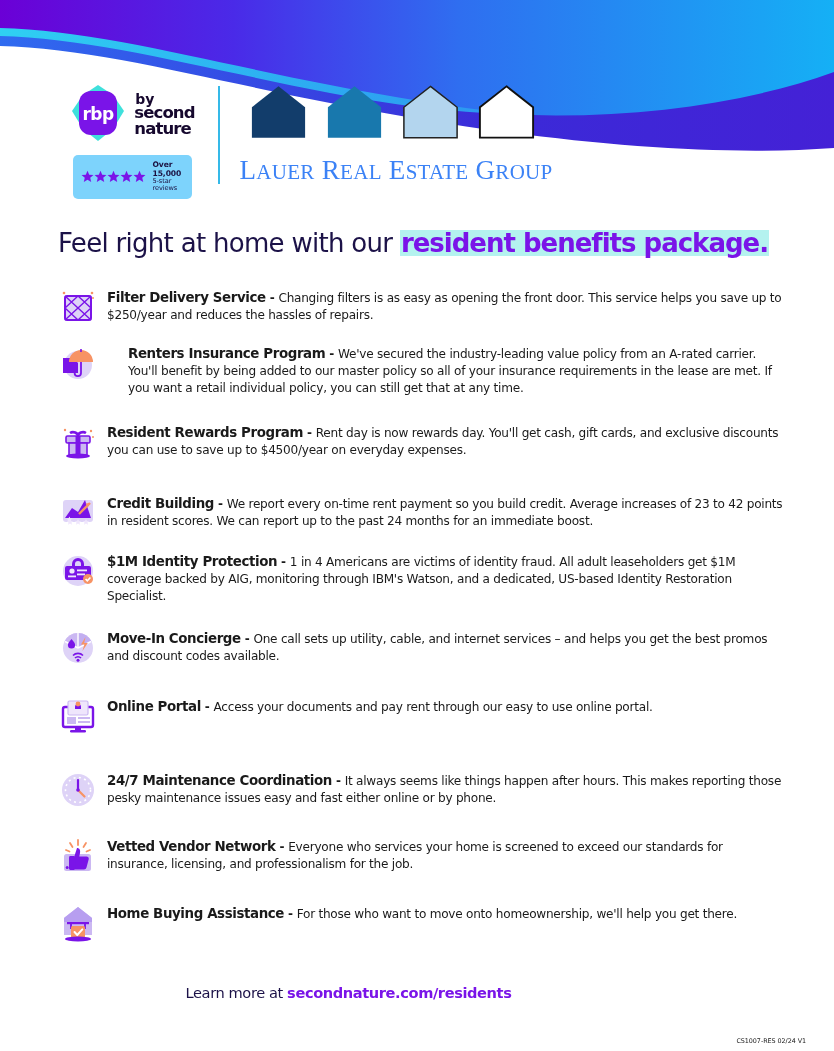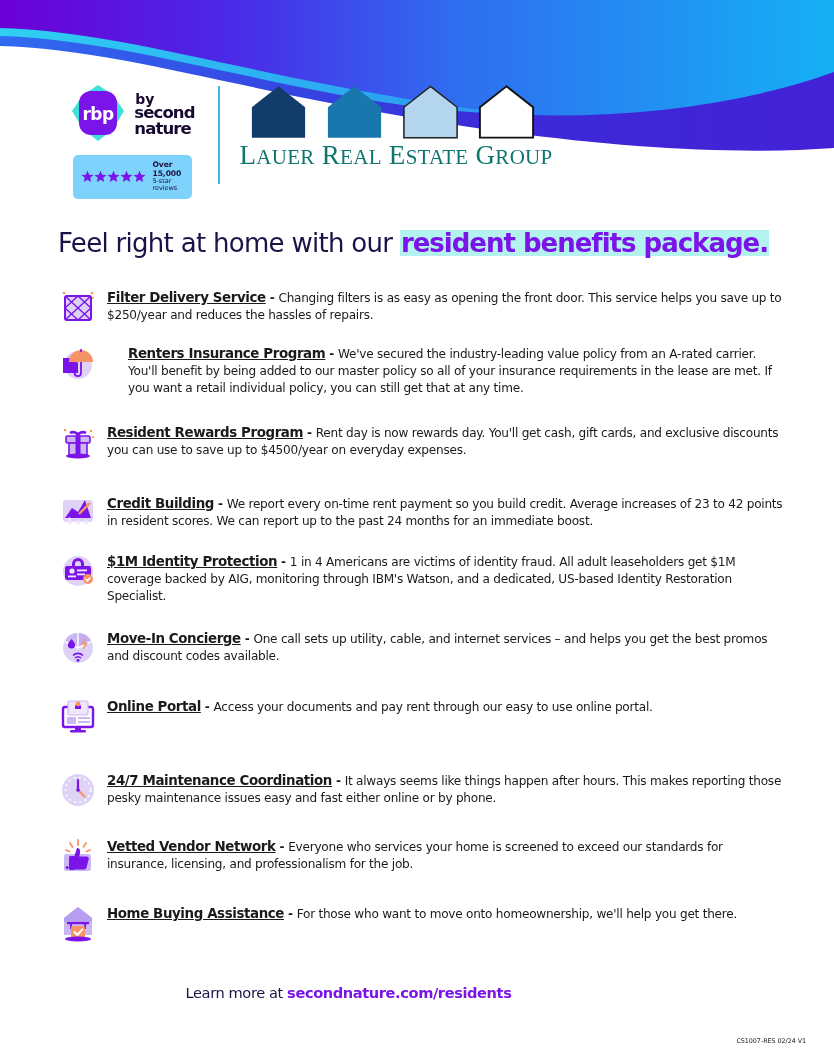--- a/index.html
+++ b/index.html
@@ -111,23 +111,23 @@
   .houses {
     display: flex;
     gap: 19px;
     align-items: flex-end;
     margin-left: 10px;
   }
   .house { width: 57px; height: 56px; display: block; }
   .lauer-name {
     font-family: "Liberation Serif", serif;
     font-size: 27px;
-    color: #0f766e;
+    color: #3b82f6;
     letter-spacing: 0.3px;
-    margin-top: 0;
+    margin-top: 15px;
     white-space: nowrap;
     font-weight: normal;
   }
   .lauer-name .cap { font-size: 27px; }
   .lauer-name .sm { font-size: 21px; }
 
   
   .headline {
     position: absolute;
     top: 228px;
@@ -170,21 +170,21 @@
   }
   .b-icon svg { display: block; }
   .b-text {
     font-family: "DejaVu Sans", sans-serif;
     font-size: 12.1px;
     line-height: 1.42;
     color: #1a1a1a;
     letter-spacing: -0.25px;
     padding-top: 3px;
   }
-  .b-text .t { font-weight: bold; font-size: 13.4px; letter-spacing: -0.4px; text-decoration: underline; }
+  .b-text .t { font-weight: bold; font-size: 13.4px; letter-spacing: -0.4px; }
   .b-text .dash { font-weight: bold; }
 
   
   .learn-more {
     position: absolute;
     top: 984px;
     left: 0;
     width: 697px;
     text-align: center;
     font-family: "DejaVu Sans", sans-serif;

